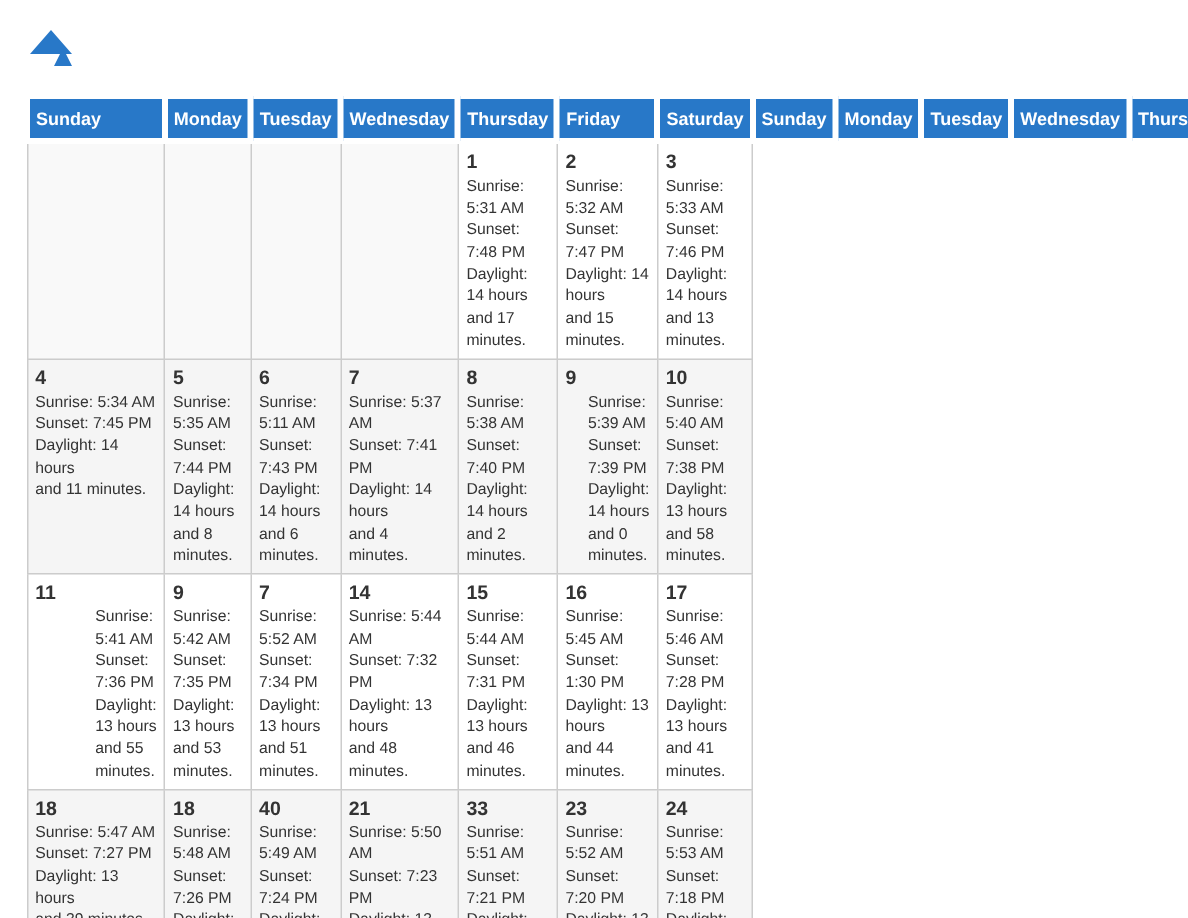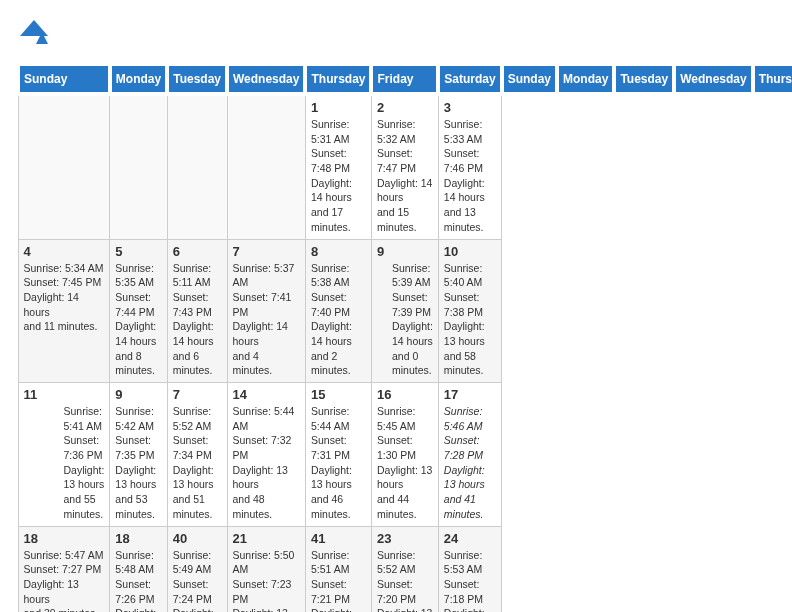--- a/index.html
+++ b/index.html
@@ -251,21 +251,21 @@
         </td>
         <td>
           <div class="day-number">16</div>
           <div class="day-info" style="white-space: pre-line;">Sunrise: 5:45 AM
 Sunset: 1:30 PM
 Daylight: 13 hours
 and 44 minutes.</div>
         </td>
         <td>
           <div class="day-number">17</div>
-          <div class="day-info" style="white-space: pre-line; font-style: italic;">Sunrise: 5:46 AM
+          <div class="day-info" style="white-space: pre-line;">Sunrise: 5:46 AM
 Sunset: 7:28 PM
 Daylight: 13 hours
 and 41 minutes.</div>
         </td>
       </tr>
       <tr>
         <td>
           <div class="day-number">18</div>
           <div class="day-info" style="white-space: pre-line;">Sunrise: 5:47 AM
 Sunset: 7:27 PM
@@ -287,21 +287,21 @@
 and 34 minutes.</div>
         </td>
         <td>
           <div class="day-number">21</div>
           <div class="day-info" style="white-space: pre-line;">Sunrise: 5:50 AM
 Sunset: 7:23 PM
 Daylight: 13 hours
 and 32 minutes.</div>
         </td>
         <td>
-          <div class="day-number">41</div>
+          <div class="day-number">33</div>
           <div class="day-info" style="white-space: pre-line;">Sunrise: 5:51 AM
 Sunset: 7:21 PM
 Daylight: 13 hours
 and 29 minutes.</div>
         </td>
         <td>
           <div class="day-number">23</div>
           <div class="day-info" style="white-space: pre-line;">Sunrise: 5:52 AM
 Sunset: 7:20 PM
 Daylight: 13 hours

